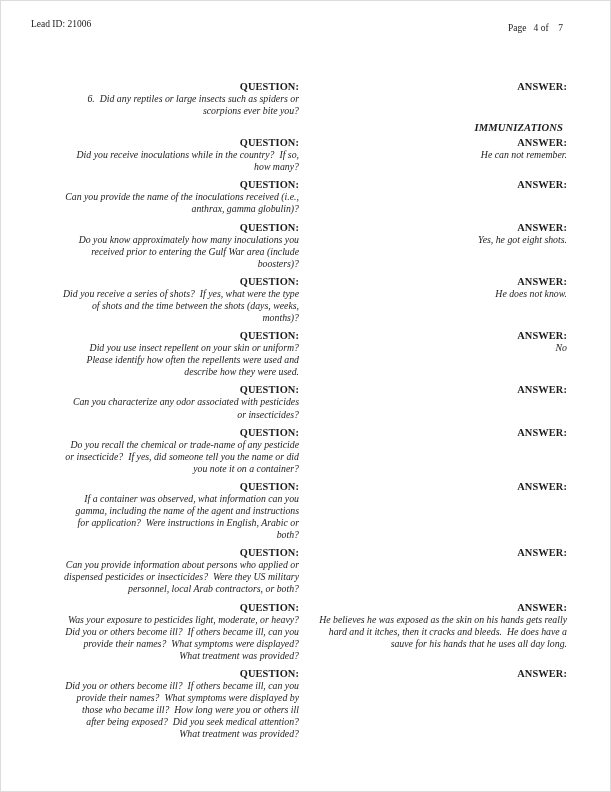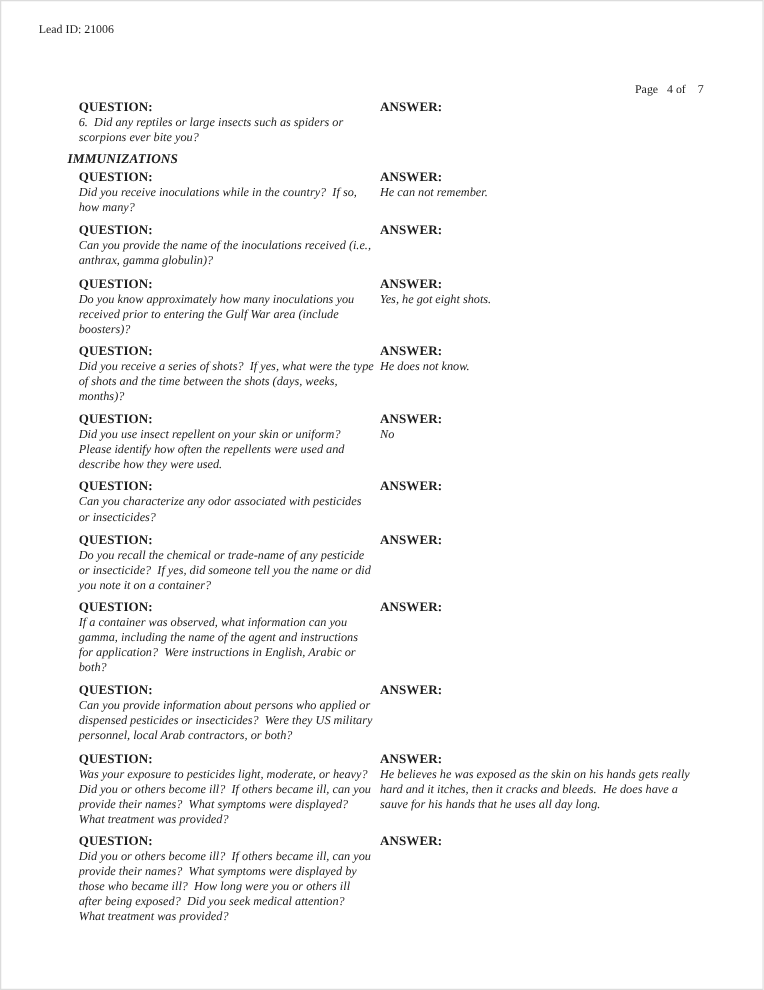--- a/index.html
+++ b/index.html
@@ -9,53 +9,53 @@
     font-family: "Liberation Serif", "DejaVu Serif", serif;
     color: #1c1c1c;
   }
   .page {
     position: relative;
     width: 611px;
     height: 792px;
     background: #ffffff;
     border: 1px solid #dcdcdc;
     overflow: hidden;
+    text-align: right;
   }
   .lead-id {
     position: absolute;
     left: 30px;
     top: 18px;
     font-size: 9.5px;
     white-space: pre;
   }
   .page-num {
     position: absolute;
     left: 507px;
     top: 22px;
     font-size: 9.5px;
     white-space: pre;
-    margin-top: 44px;
   }
   .content {
     position: absolute;
     left: 62px;
     top: 79px;
     width: 500px;
   }
   .section-heading {
     font-weight: bold;
     font-size: 10.6px;
     margin: 2px 0 3px -9px;
     letter-spacing: 0.1px;
     font-style: italic;
   }
   .qa-block {
     display: grid;
     grid-template-columns: 236px 252px;
-    column-gap: 5px;
+    column-gap: 16px;
     margin-bottom: 5px;
   }
   .q-label, .a-label {
     font-weight: bold;
     font-size: 10.4px;
     line-height: 13px;
     letter-spacing: 0.1px;
   }
   .q-text, .a-text {
     font-size: 9.8px;

